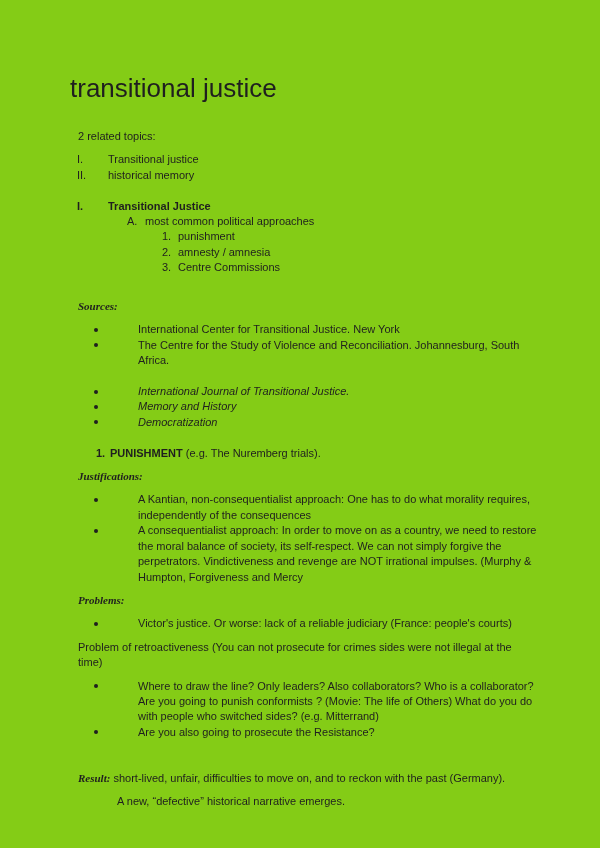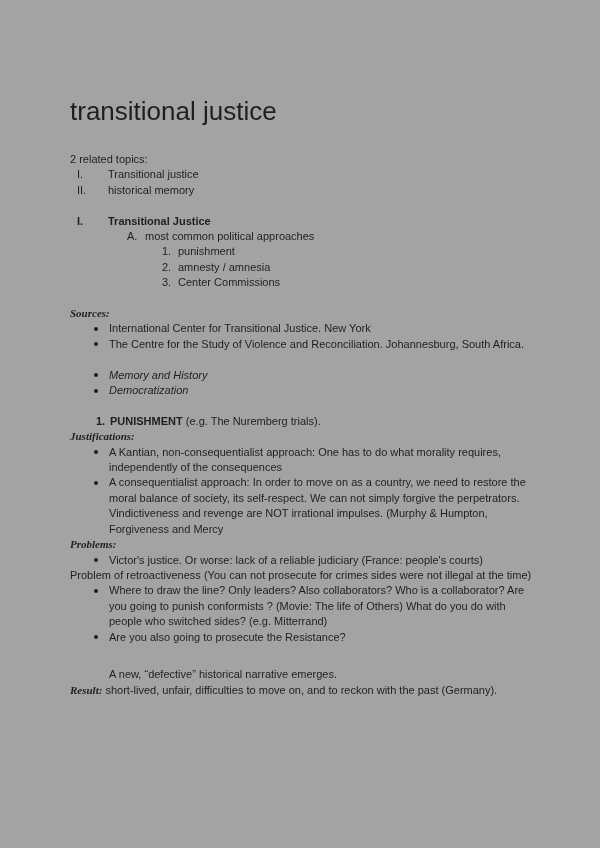--- a/index.html
+++ b/index.html
@@ -1,55 +1,55 @@
 <!DOCTYPE html>
 <html><head>
 <meta charset="utf-8">
 <style>
   html, body { margin: 0; padding: 0; background: #ffffff; }
   .page {
     position: relative;
     width: 600px;
     height: 848px;
-    background: #a3a3a3;
+    background: #84cc16;
     box-sizing: border-box;
-    padding: 95px 63px 0 70px;
+    padding: 72px 63px 0 70px;
     font-family: "Liberation Sans", "DejaVu Sans", sans-serif;
     font-size: 11px;
     line-height: 15.4px;
     color: #1f1f1f;
     overflow: hidden;
   }
   .title {
     font-size: 26px;
     font-weight: 400;
     line-height: 32px;
     margin: 0 0 25px 0;
     color: #1f1f1f;
   }
-  p.line { margin: 0; }
+  p.line { margin: 8px; }
   .gap { height: 15.4px; }
   .gap-sm { height: 7px; }
   .b { font-weight: bold; }
   .i { font-style: italic; }
   .bi { font-weight: bold; font-style: italic; font-family: Liberation Serif, serif; }
 
   .li { display: flex; margin: 0; }
   .li .txt { flex: 1 1 auto; }
 
   .li.roman { margin-left: 7px; }
   .li.roman .marker { width: 31px; flex-shrink: 0; }
 
   .li.alpha { margin-left: 57px; }
   .li.alpha .marker { width: 18px; flex-shrink: 0; }
 
   .li.num { margin-left: 92px; }
   .li.num .marker { width: 16px; flex-shrink: 0; }
 
-  .li.bullet { margin-left: 22px; }
+  .li.bullet { margin-left: 22px; gap: 29px; }
   .dot { width: 17px; flex-shrink: 0; position: relative; }
   .dot::before {
     content: "";
     position: absolute;
     left: 2px;
     top: 5.5px;
     width: 4px;
     height: 4px;
     border-radius: 50%;
     background: #1f1f1f;
@@ -90,37 +90,41 @@
   <div class="li num">
     <span class="marker">1.</span>
     <span class="txt">punishment</span>
   </div>
   <div class="li num">
     <span class="marker">2.</span>
     <span class="txt">amnesty / amnesia</span>
   </div>
   <div class="li num">
     <span class="marker">3.</span>
-    <span class="txt">Center Commissions</span>
+    <span class="txt">Centre Commissions</span>
   </div>
 
   <div class="gap"></div>
 
   <p class="line bi">Sources:</p>
   <div class="li bullet">
     <span class="dot"></span>
     <span class="txt">International Center for Transitional Justice. New York</span>
   </div>
   <div class="li bullet">
     <span class="dot"></span>
     <span class="txt">The Centre for the Study of Violence and Reconciliation. Johannesburg, South Africa.</span>
   </div>
 
   <div class="gap"></div>
 
+  <div class="li bullet">
+    <span class="dot"></span>
+    <span class="txt i">International Journal of Transitional Justice.</span>
+  </div>
   <div class="li bullet">
     <span class="dot"></span>
     <span class="txt i">Memory and History</span>
   </div>
   <div class="li bullet">
     <span class="dot"></span>
     <span class="txt i">Democratization</span>
   </div>
 
   <div class="gap"></div>
@@ -151,16 +155,16 @@
     <span class="txt">Where to draw the line? Only leaders? Also collaborators? Who is a collaborator? Are you going to punish conformists ? (Movie: The life of Others) What do you do with people who switched sides? (e.g. Mitterrand)</span>
   </div>
   <div class="li bullet">
     <span class="dot"></span>
     <span class="txt">Are you also going to prosecute the Resistance?</span>
   </div>
 
   <div class="gap"></div>
   <div class="gap-sm"></div>
 
+  <p class="line"><span class="bi">Result:</span><span> short-lived, unfair, difficulties to move on, and to reckon with the past (Germany).</span></p>
   <p class="line indent2">A new, “defective” historical narrative emerges.</p>
-  <p class="line"><span class="bi">Result:</span><span> short-lived, unfair, difficulties to move on, and to reckon with the past (Germany).</span></p>
 
 </div>
 
 </body></html>

